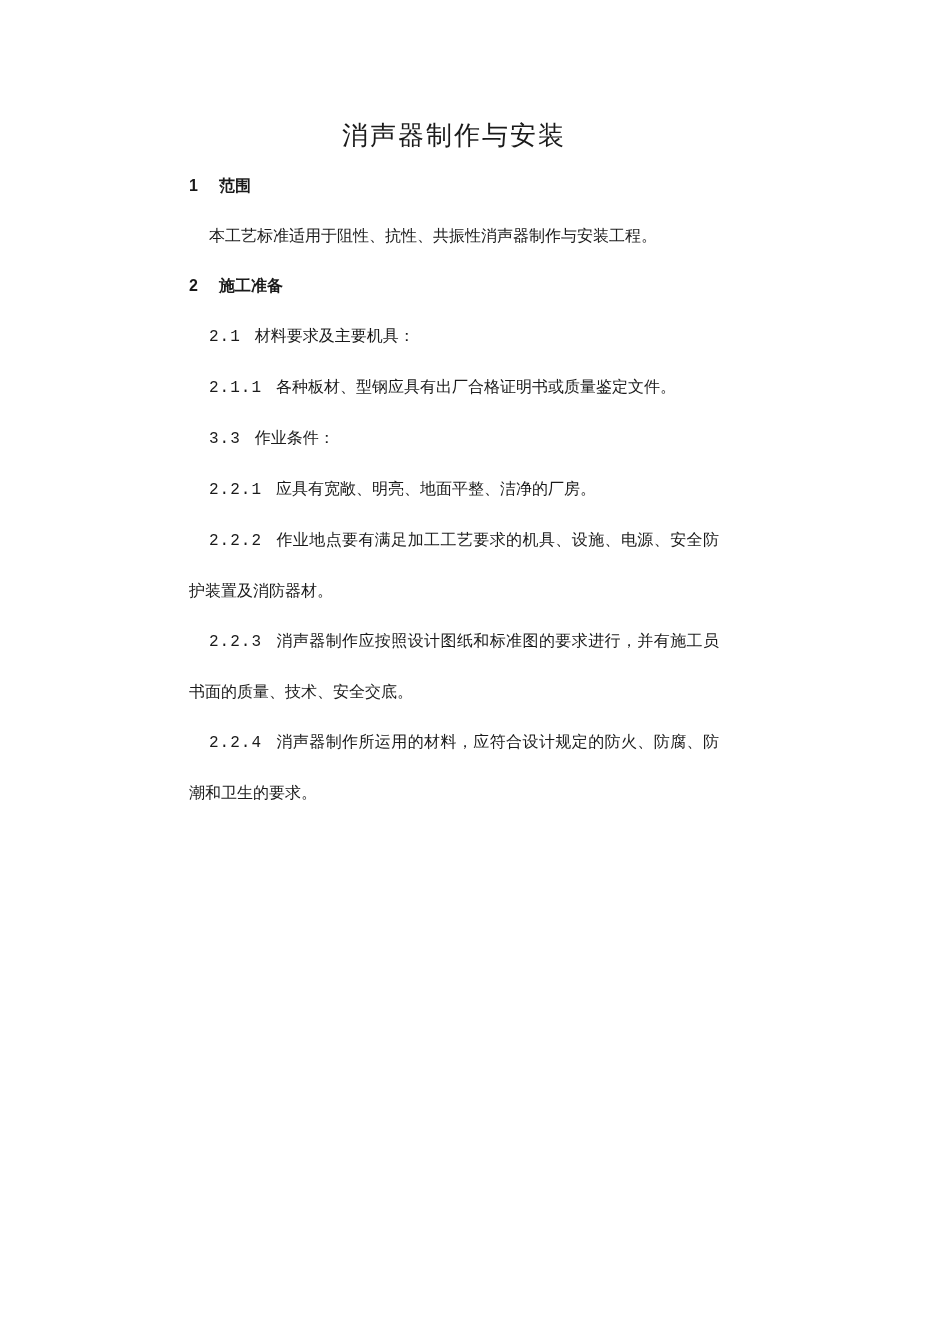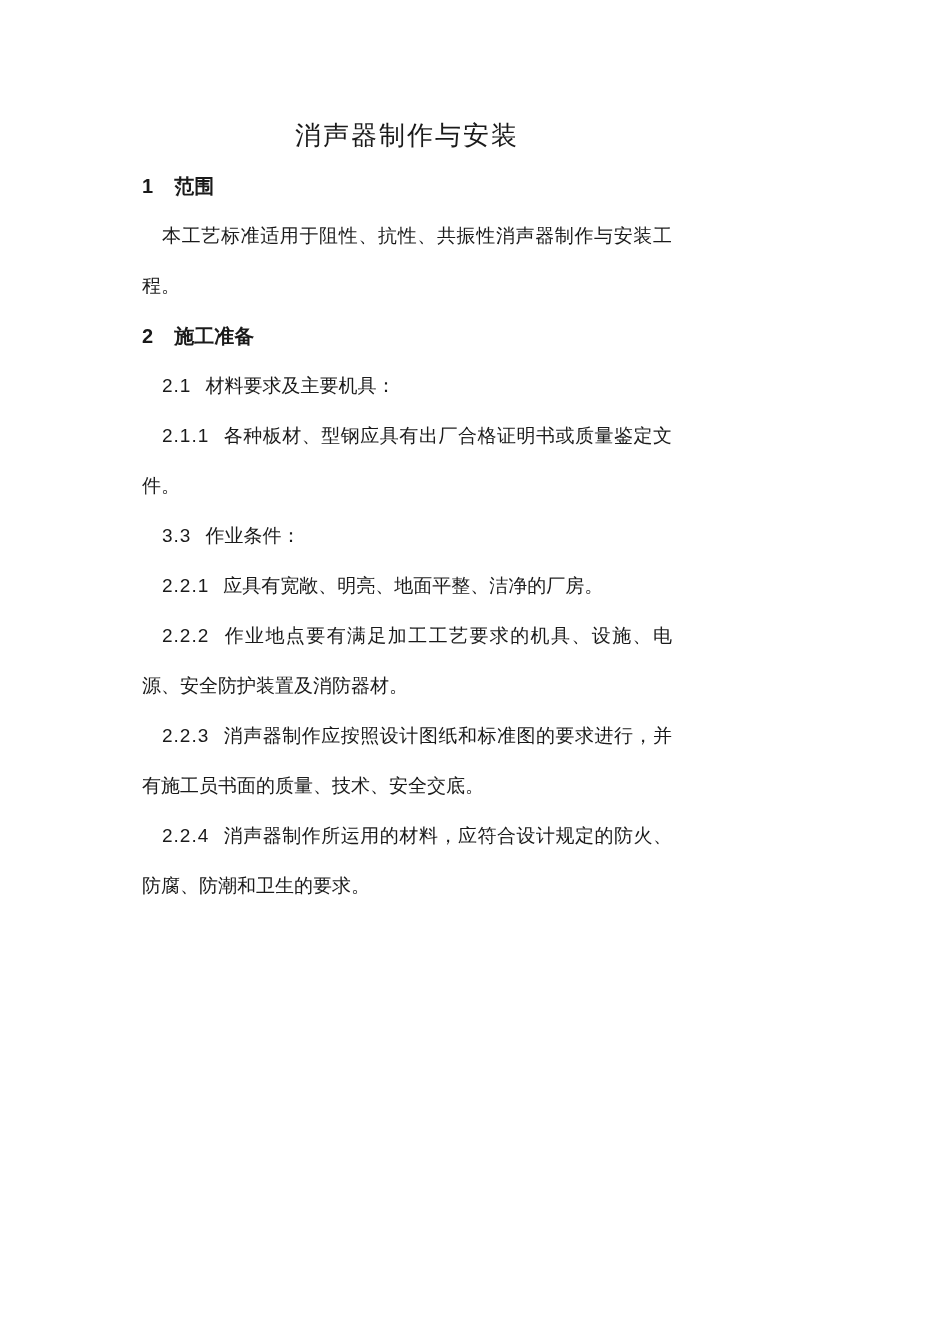--- a/index.html
+++ b/index.html
@@ -10,49 +10,50 @@
   .page {
     position: relative;
     width: 792px;
     height: 1344px;
     box-sizing: border-box;
     background: #ffffff;
     padding: 111px 120px 0 142px;
     overflow: hidden;
     font-family: "Liberation Serif", "DejaVu Serif", serif;
     color: #1a1a1a;
+    margin-left: 47px;
   }
   .doc-title {
     text-align: center;
     font-size: 26px;
     line-height: 50px;
     letter-spacing: 2px;
     white-space: nowrap;
   }
   .block {
-    font-size: 19px;
+    font-size: 16px;
     line-height: 50px;
     text-align: justify;
     text-justify: inter-character;
   }
   .block.p {
     text-indent: 20px;
   }
   .block.h1 {
     font-family: "Liberation Sans", "DejaVu Sans", sans-serif;
     font-weight: bold;
-    font-size: 20px;
+    font-size: 16px;
     text-align: left;
   }
   .block.h1 .num {
     margin-right: 21px;
     letter-spacing: 0;
   }
   .block.p .num {
-    font-family: Liberation Sans, sans-serif;
+    font-family: Liberation Mono, monospace;
     letter-spacing: 1px;
     margin-right: 14px;
   }
 </style>
 </head>
 <body>
 
 <div class="page">
   <div class="doc-title">消声器制作与安装</div>
   <div id="doc-blocks">

